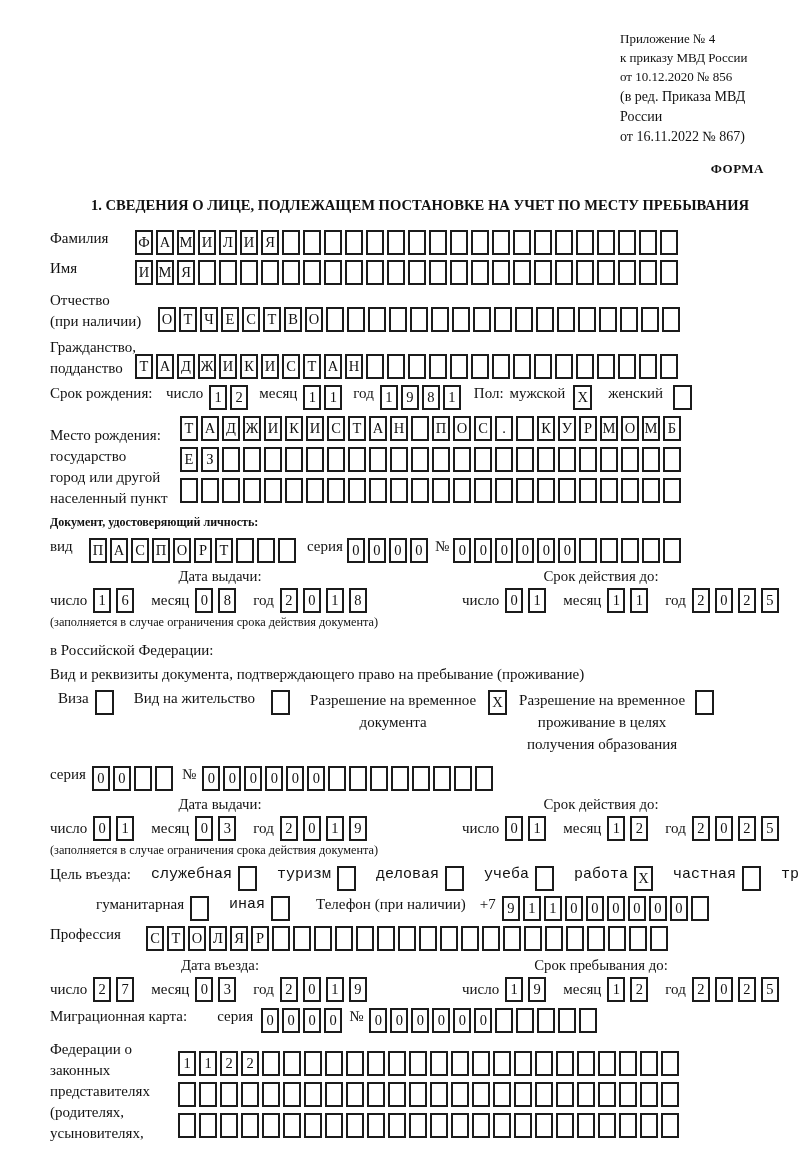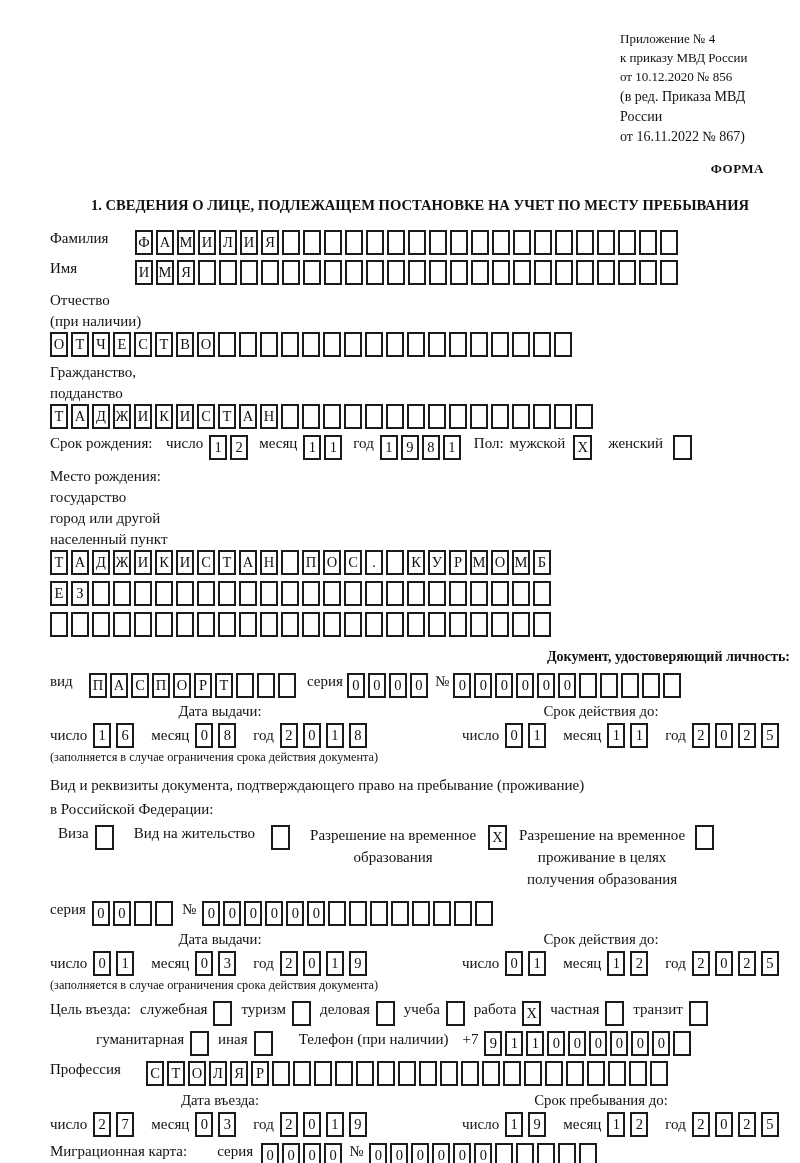--- a/index.html
+++ b/index.html
@@ -13,21 +13,21 @@
 
   .annex { margin-left: 570px; font-size: 13px; line-height: 1.45; }
   .annex .ed { font-size: 14px; }
   .forma { text-align: right; padding-right: 26px; font-weight: bold; font-size: 13px; margin-top: 14px; letter-spacing: .5px; }
 
   .title { text-align: center; font-weight: bold; font-size: 15.5px; line-height: 1.5; margin-top: 12px; }
   .uline { display: inline-block; width: 56px; border-bottom: 2px solid #333; margin-left: 14px; }
   .sec1 { text-align: center; font-weight: bold; font-size: 14.6px; margin-top: 20px; }
 
   .formbody { margin-top: 16px; font-size: 15px; }
-  .row { display: flex; align-items: flex-start; margin-bottom: 5px; flex-direction: column; }
+  .row { display: flex; align-items: flex-end; margin-bottom: 5px; }
   .row > * { flex: none; }
   .rowc { align-items: flex-start; margin-bottom: 5px; display: flex; }
   .rowc > * { flex: none; }
 
   .w85 { width: 85px; } .w108 { width: 108px; } .w130 { width: 130px; } .w128 { width: 128px; } .w88 { width: 96px; }
   .lbl2 div { line-height: 1.4; }
 
   .cells { display: flex; white-space: nowrap; }
   .cell {
     display: inline-block; width: 18px; height: 25px;
@@ -35,21 +35,21 @@
     text-align: center; font-size: 14.5px; line-height: 21px;
   }
   .cb {
     display: inline-block; width: 19px; height: 25px;
     border: 2px solid #1b1b1b; text-align: center;
     font-size: 14.5px; line-height: 21px;
   }
 
   .stack3 .cells { margin-bottom: 6px; }
 
-  .dochdr { text-align: right; font-weight: bold; font-size: 14px; margin: 6px 0 8px; }
+  .dochdr { text-align: left; font-weight: bold; font-size: 12px; margin: 6px 0 8px; }
 
   .dhdr { display: flex; font-size: 14.8px; margin-bottom: 3px; }
   .dhdr .h1 { width: 340px; text-align: center; }
   .dhdr .h2 { width: 330px; margin-left: 46px; text-align: center; }
   .dg { display: flex; align-items: center; }
   .dg .dlbl { margin-right: 6px; }
   .dg .cells { margin-right: 12px; }
   .dg .cells:last-child { margin-right: 0; }
   .dg .cell { margin-right: 5px; }
   .dgrow { display: flex; align-items: center; margin-bottom: 2px; }
@@ -60,21 +60,21 @@
   .permits { display: flex; align-items: flex-start; margin: 4px 8px 10px; }
   .permits > * { flex: none; }
   .plabel { text-align: center; line-height: 1.45; }
 
   .ml4{margin-left:4px}.ml6{margin-left:6px}.ml8{margin-left:8px}.ml10{margin-left:10px}
   .ml12{margin-left:12px}.ml14{margin-left:14px}.ml16{margin-left:16px}.ml20{margin-left:20px}
   .ml26{margin-left:26px}.ml30{margin-left:30px}.ml46{margin-left:46px}
   .mt2{margin-top:2px}.mt6{margin-top:6px}
 
   .purpose .cb { margin-left: 6px; }
-  .purpose span.opt { margin-left: 9px; }
+  .purpose span.opt { margin-left: 20px; font-family: Liberation Mono, monospace; }
   .resline { line-height: 1.6; }
 </style>
 </head>
 <body>
 
 <div class="page">
 
   <div class="annex">
     <div>Приложение № 4</div>
     <div>к приказу МВД России</div>
@@ -416,31 +416,31 @@
         <span class="cells">
             <span class="cell">2</span>
             <span class="cell">0</span>
             <span class="cell">2</span>
             <span class="cell">5</span>
           </span>
       </div>
     </div>
     <div class="vnote">(заполняется в случае ограничения срока действия документа)</div>
 
+    <div class="resline">в Российской Федерации:</div>
     <div class="resline">Вид и реквизиты документа, подтверждающего право на пребывание (проживание)</div>
-    <div class="resline">в Российской Федерации:</div>
 
     <div class="permits">
       <span>Виза</span>
       <span class="cb ml6"></span>
       <span class="ml20">Вид на жительство</span>
       <span class="cb ml16"></span>
       <div class="plabel ml20">
         <div>Разрешение на временное</div>
-        <div>образования</div>
+        <div>документа</div>
       </div>
       <span class="cb ml12">X</span>
       <div class="plabel ml12">
         <div>Разрешение на временное</div>
         <div>проживание в целях</div>
         <div>получения образования</div>
       </div>
       <span class="cb ml10"></span>
     </div>
 

